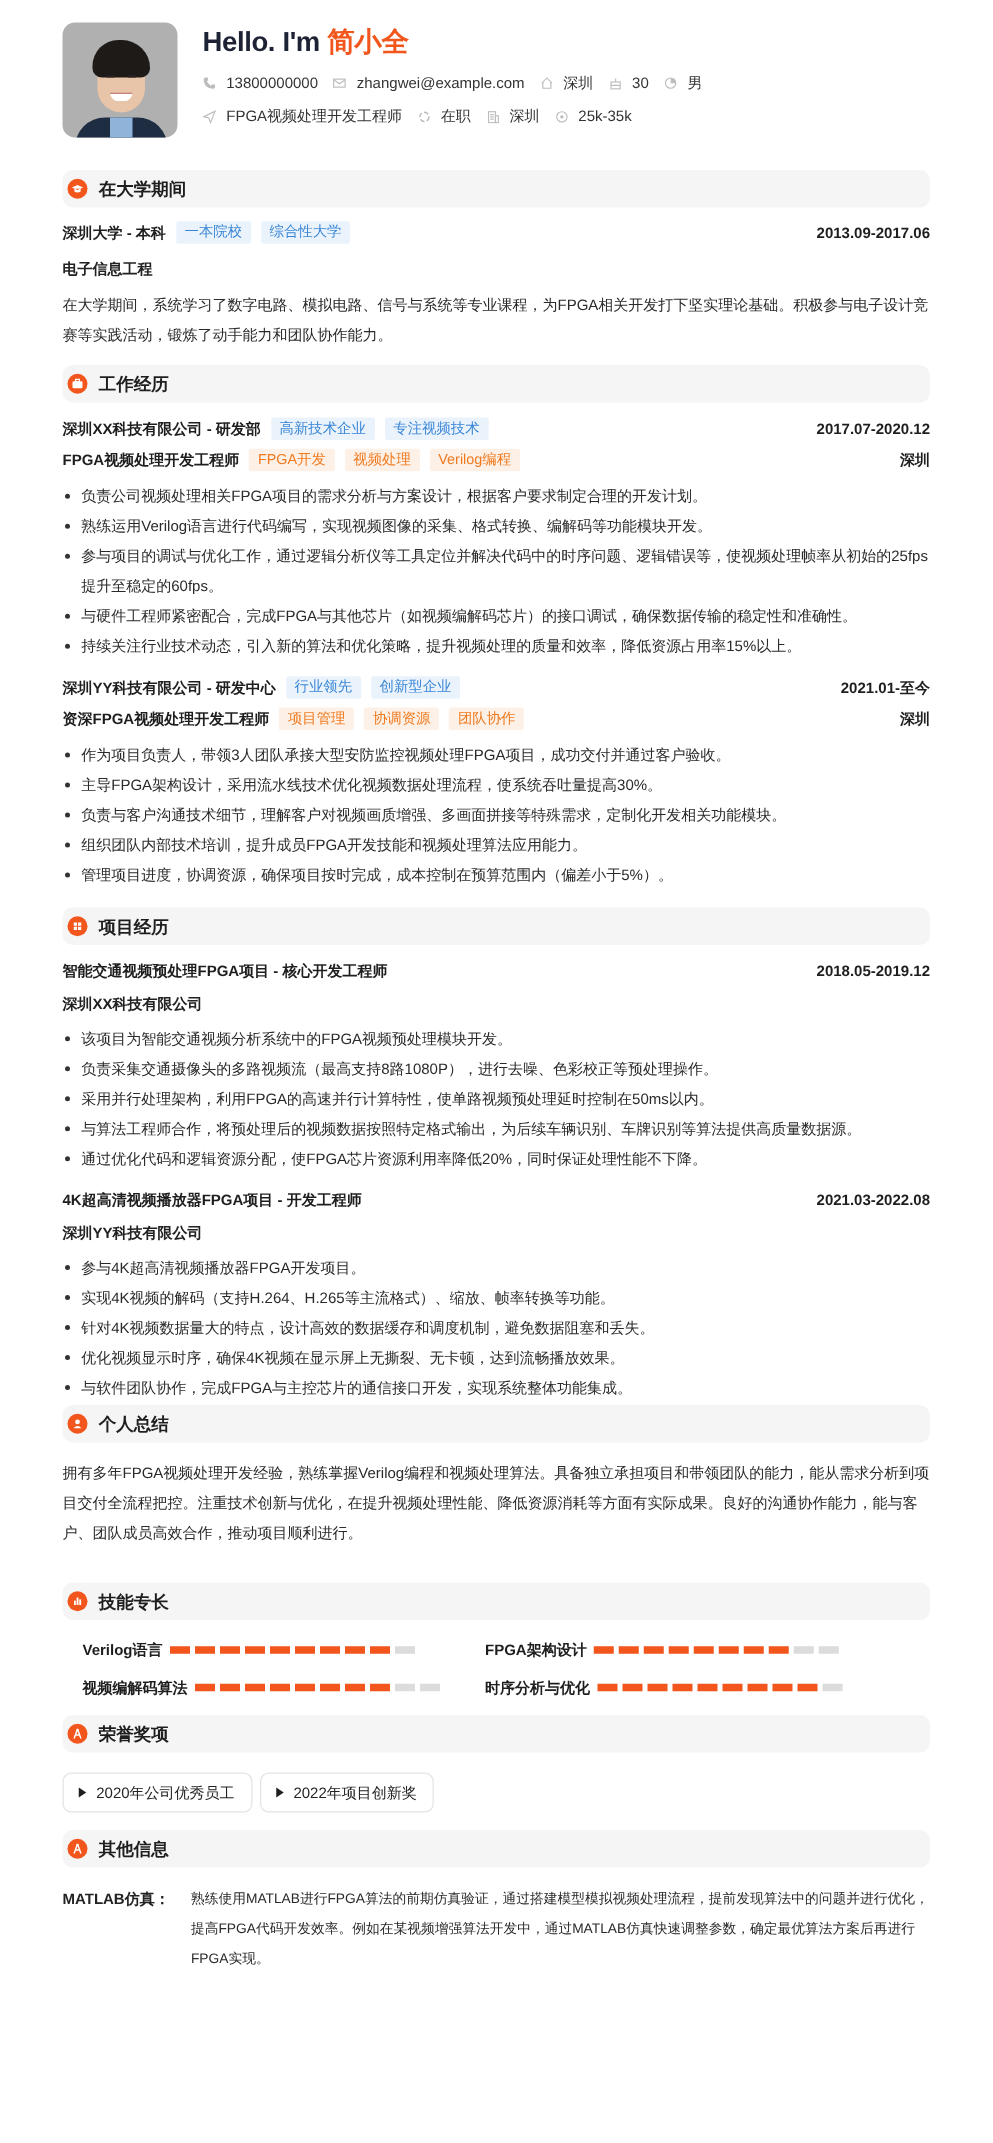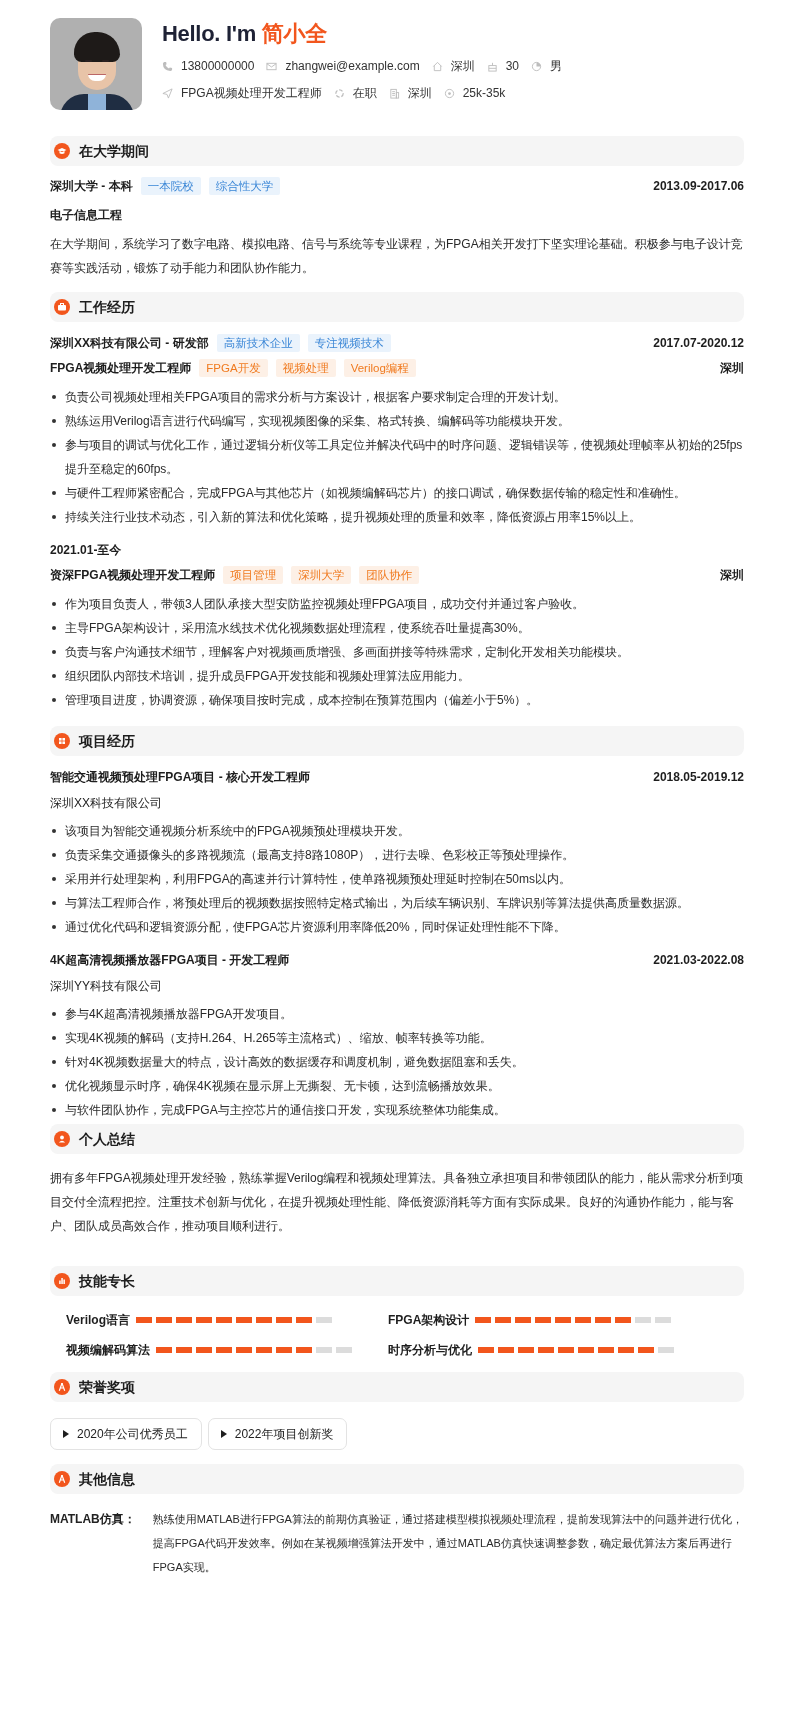--- a/index.html
+++ b/index.html
@@ -59,21 +59,21 @@
     .major { font-weight: bold; margin-top: 8px; height: 20px; line-height: 20px; }
     .para { margin-top: 7px; line-height: 24px; color: #2a2a2a; font-size: 12px; }
 
     .job-head { margin-top: 12px; height: 20px; }
     .job-role { margin-top: 5px; height: 20px; }
     ul.bullets { list-style: none; margin-top: 6px; }
     ul.bullets li { position: relative; padding-left: 15px; line-height: 24px; font-size: 12px; color: #2a2a2a; }
     ul.bullets li::before { content: ""; position: absolute; left: 2px; top: 10px; width: 4px; height: 4px; border-radius: 50%; background: #333; }
 
     .proj-head { margin-top: 12px; height: 20px; }
-    .proj-company { font-weight: normal; margin-top: 5px; height: 20px; line-height: 20px; }
+    .proj-company { font-weight: bold; margin-top: 5px; height: 20px; line-height: 20px; }
 
     
     .skills { display: grid; grid-template-columns: 322px 322px; column-gap: 0; row-gap: 10px; margin-top: 14px; margin-bottom: 4px; }
     .skill { display: flex; align-items: center; height: 20px; }
     .skill-name { font-size: 12px; color: #1e1e1e; font-weight: bold; margin-right: 6px; white-space: nowrap; margin-left: 16px; }
     .skill-bar { display: flex; }
     .seg { width: 16px; height: 6px; margin-right: 4px; background: #dcdcdc; }
     .seg.on { background: #f2561d; }
 
     
@@ -242,27 +242,32 @@
   </div>
   <ul class="bullets">
     <li>负责公司视频处理相关FPGA项目的需求分析与方案设计，根据客户要求制定合理的开发计划。</li>
     <li>熟练运用Verilog语言进行代码编写，实现视频图像的采集、格式转换、编解码等功能模块开发。</li>
     <li style="padding-left:15px; text-indent:0;">参与项目的调试与优化工作，通过逻辑分析仪等工具定位并解决代码中的时序问题、逻辑错误等，使视频处理帧率从初始的25fps提升至稳定的60fps。</li>
     <li>与硬件工程师紧密配合，完成FPGA与其他芯片（如视频编解码芯片）的接口调试，确保数据传输的稳定性和准确性。</li>
     <li>持续关注行业技术动态，引入新的算法和优化策略，提升视频处理的质量和效率，降低资源占用率15%以上。</li>
   </ul>
 
   <div class="row job-head">
+    <div class="entry-title">
+      <span>深圳YY科技有限公司 - 研发中心</span>
+      <span class="tag blue">行业领先</span>
+      <span class="tag blue">创新型企业</span>
+    </div>
     <div class="date">2021.01-至今</div>
   </div>
   <div class="row job-role">
     <div class="entry-title">
       <span>资深FPGA视频处理开发工程师</span>
       <span class="tag orange">项目管理</span>
-      <span class="tag orange">深圳大学</span>
+      <span class="tag orange">协调资源</span>
       <span class="tag orange">团队协作</span>
     </div>
     <div class="loc">深圳</div>
   </div>
   <ul class="bullets">
     <li>作为项目负责人，带领3人团队承接大型安防监控视频处理FPGA项目，成功交付并通过客户验收。</li>
     <li>主导FPGA架构设计，采用流水线技术优化视频数据处理流程，使系统吞吐量提高30%。</li>
     <li>负责与客户沟通技术细节，理解客户对视频画质增强、多画面拼接等特殊需求，定制化开发相关功能模块。</li>
     <li>组织团队内部技术培训，提升成员FPGA开发技能和视频处理算法应用能力。</li>
     <li>管理项目进度，协调资源，确保项目按时完成，成本控制在预算范围内（偏差小于5%）。</li>

